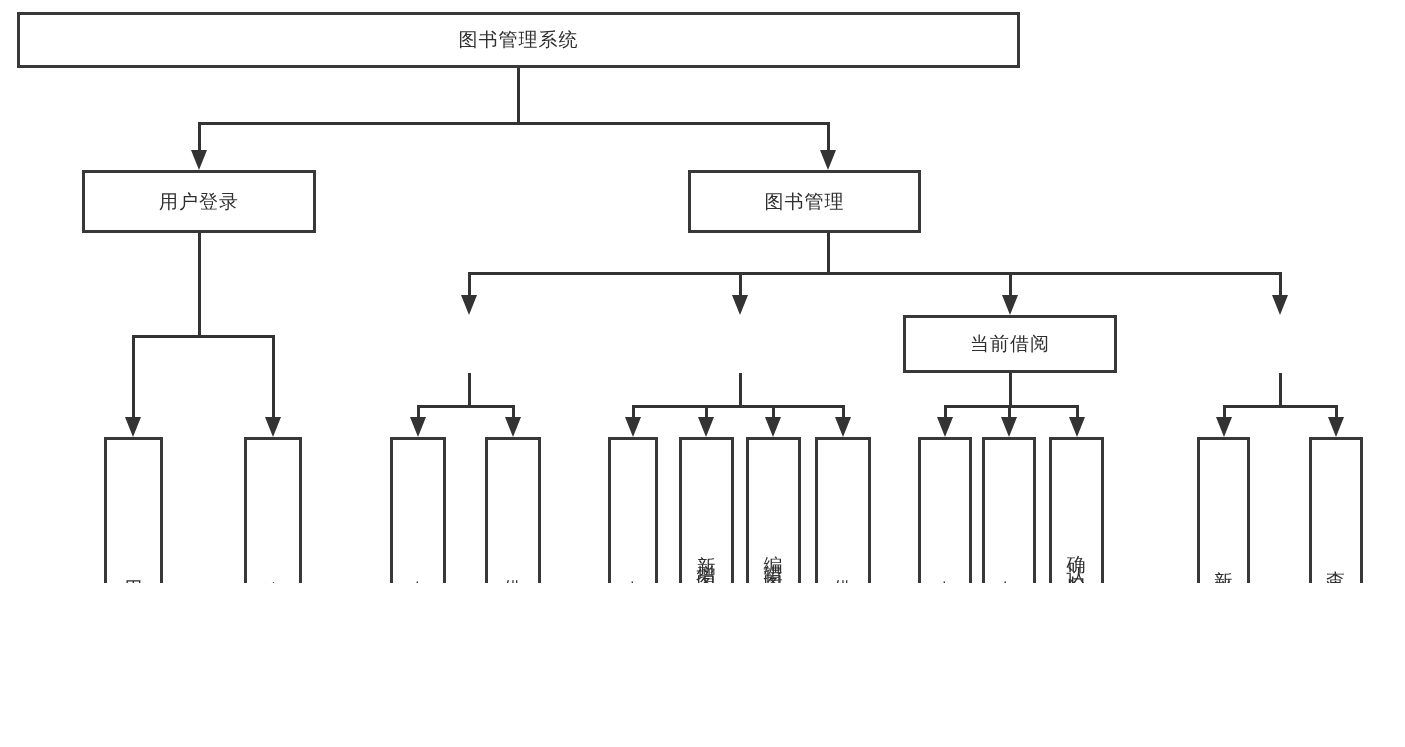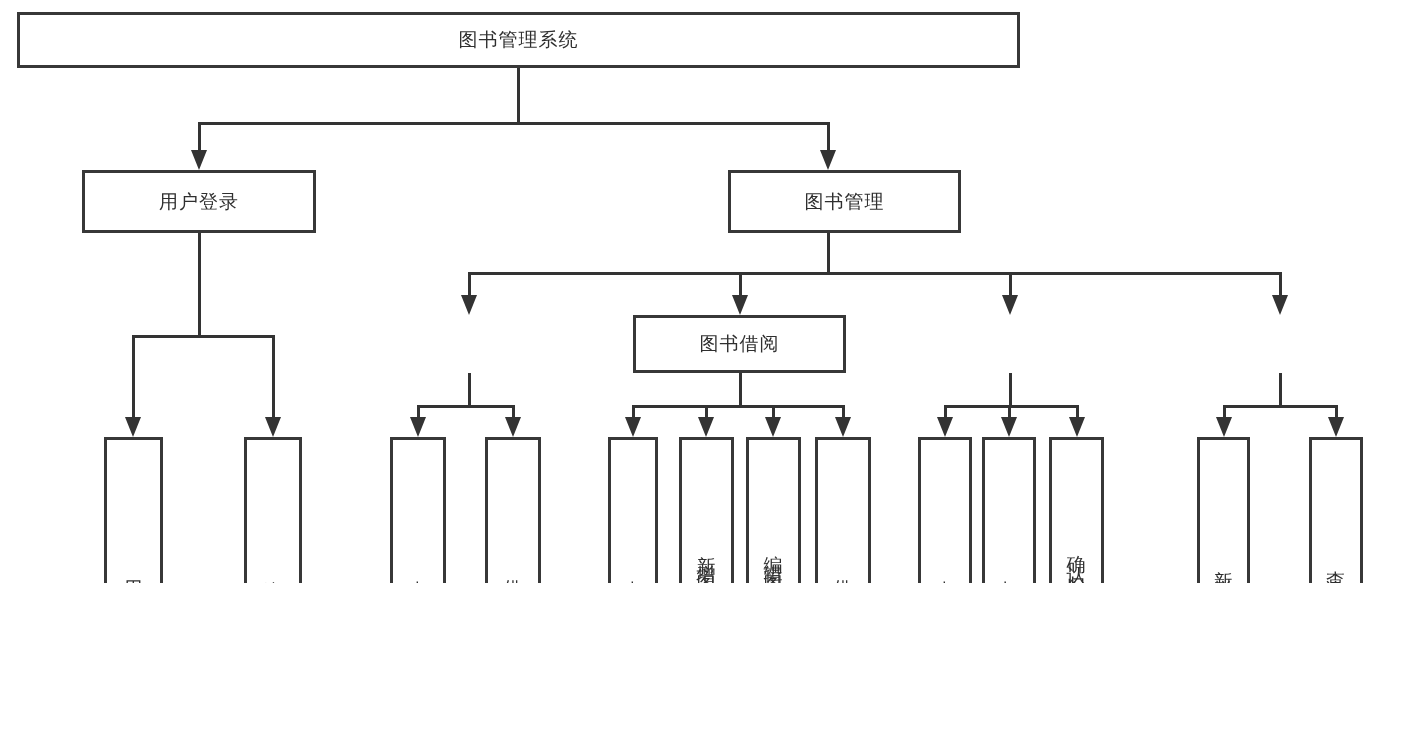--- a/index.html
+++ b/index.html
@@ -46,26 +46,26 @@
 
 <div id="canvas">
 
   <div class="hbox" style="left:17px;top:12px;width:1003px;height:56px">
     <span>图书管理系统</span>
   </div>
 
   <div class="hbox" style="left:82px;top:170px;width:234px;height:63px">
     <span>用户登录</span>
   </div>
-  <div class="hbox" style="left:728px;top:170px;width:233px;height:63px">
+  <div class="hbox" style="left:688px;top:170px;width:233px;height:63px">
     <span>图书管理</span>
   </div>
 
-  <div class="hbox" style="left:633px;top:315px;width:213px;height:58px">
-    <span>图书借阅</span>
+  <div class="hbox" style="left:903px;top:315px;width:214px;height:58px">
+    <span>当前借阅</span>
   </div>
 
   <div class="vbox" style="left:104px;width:59px">
     <span class="vtext">用户登录</span>
   </div>
   <div class="vbox" style="left:244px;width:58px">
     <span class="vtext">注销登录</span>
   </div>
 
   <div class="vbox" style="left:390px;width:56px">

